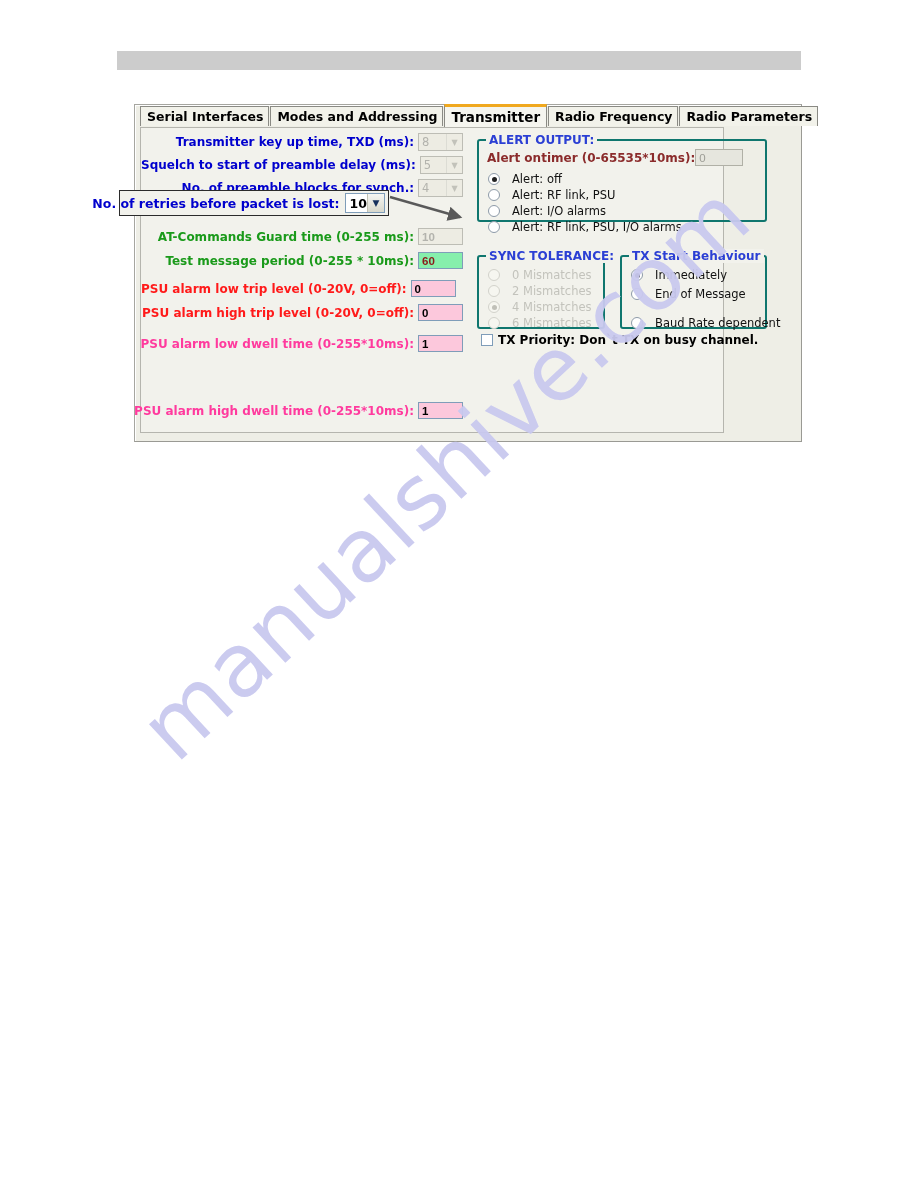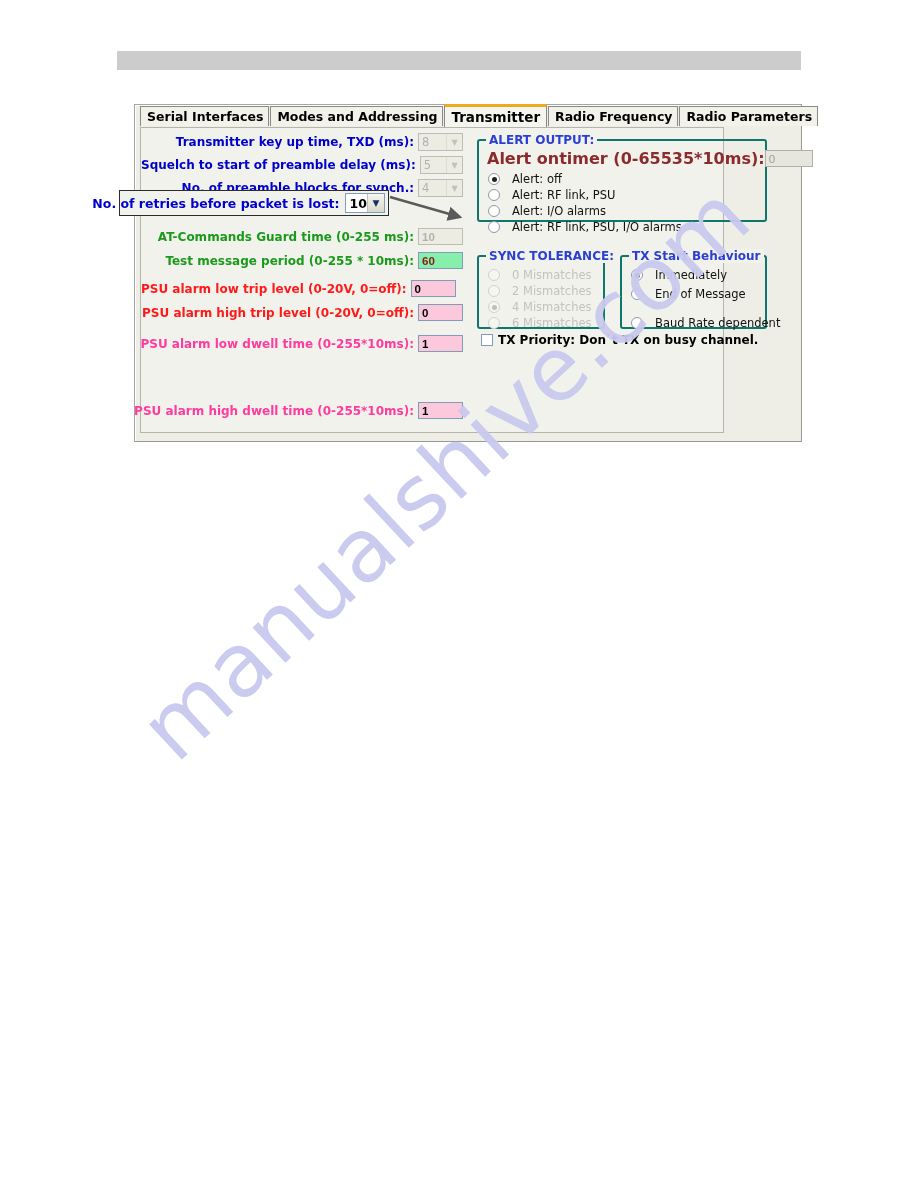--- a/index.html
+++ b/index.html
@@ -404,21 +404,21 @@
 
     <div class="row" style="left:0px; top:230px; width:322px; justify-content:flex-end;margin-top:44px;">
       <span class="lbl c-pink">PSU alarm high dwell time (0-255*10ms):</span>
       <input class="tinput pink" value="1" style="">
     </div>
 
     <div class="group" style="left:336px; top:11px; width:290px; height:83px;">
       <span class="gtitle blue">ALERT OUTPUT:</span>
 
       <div style="position:absolute; left:8px; top:8px; display:flex; align-items:center;">
-        <span style="font-size:16px; font-weight:bold; color:#8b2b2b; white-space:nowrap;">Alert ontimer (0-65535*10ms):</span>
+        <span style="font-size:12px; font-weight:bold; color:#8b2b2b; white-space:nowrap;">Alert ontimer (0-65535*10ms):</span>
         <input class="alert-timer-input" readonly="" value="0" style="">
       </div>
 
       <div style="position:absolute; left:9px; top:31px;">
         <div class="radio-line">
           <span class="radio on"></span>
           <span>Alert: off</span>
         </div>
         <div class="radio-line">
           <span class="radio"></span>

